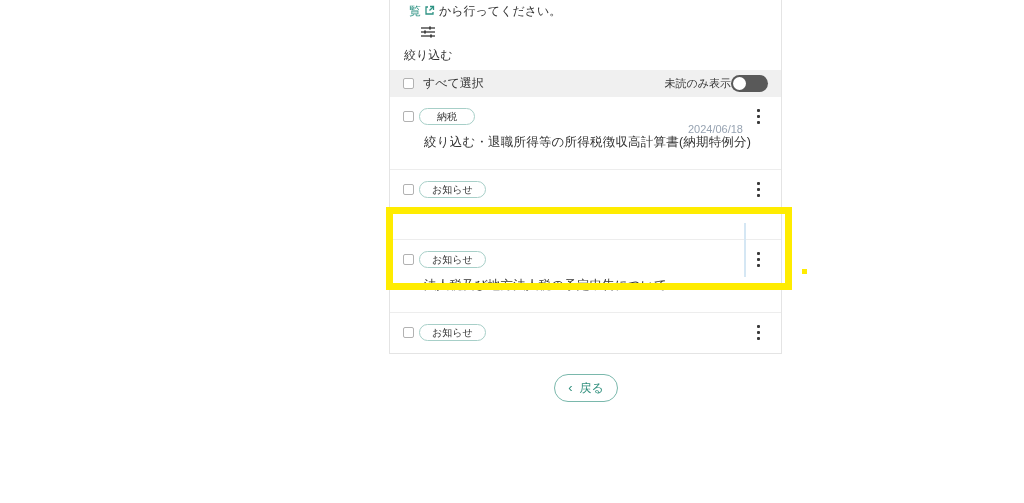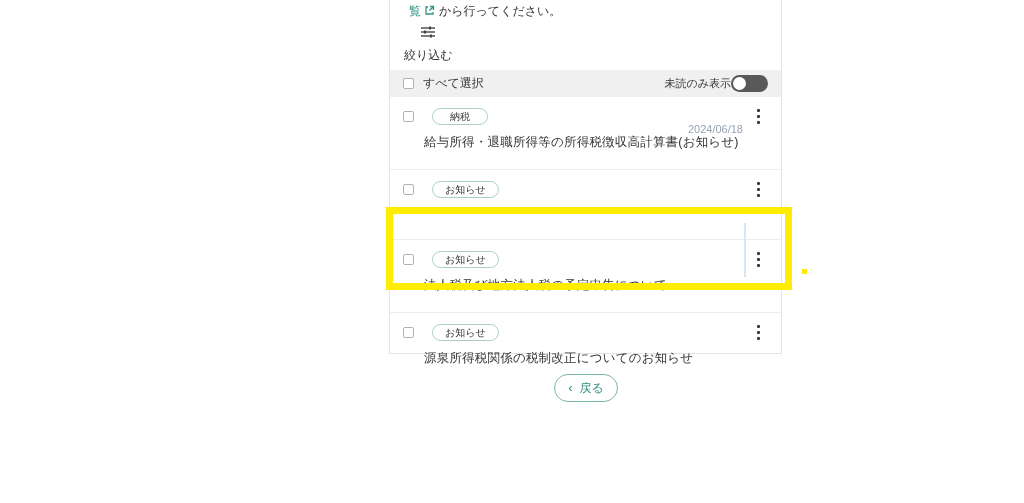--- a/index.html
+++ b/index.html
@@ -59,21 +59,21 @@
   .toggle-label {
     position: absolute; right: 5px; top: 4px; font-size: 10px; font-weight: bold;
     color: #fff; letter-spacing: .5px; margin-top: 24px;
   }
 
   
   .row { position: relative; border-bottom: 1px solid #ededed; padding: 11px 13px 0 13px; cursor: pointer; }
   .row-h73 { height: 73px; }
   .row-h70 { height: 70px; }
   .row-h66 { height: 66px; border-bottom: none; }
-  .row-line1 { display: flex; align-items: center; gap: 18px; }
+  .row-line1 { display: flex; align-items: center; gap: 5px; }
   .badge {
     display: inline-flex; align-items: center; justify-content: center;
     min-width: 56px; height: 17px; padding: 0 12px;
     border: 1px solid #a7cfc8; border-radius: 9px;
     font-size: 10px; color: #333; background: #fff;
   }
   .row-title { margin: 9px 0 0 21px; font-size: 12.5px; color: #333; letter-spacing: .2px; }
   .row-date {
     position: absolute; top: 26px; right: 38px;
     font-size: 11px; color: #97a3b2;
@@ -162,21 +162,21 @@
         <div class="row-line1">
           <span class="checkbox"></span>
           <span class="badge">納税</span>
         </div>
         <span class="row-date">2024/06/18</span>
         <button class="kebab">
             <span></span>
             <span></span>
             <span></span>
           </button>
-        <div class="row-title">給与所得・退職所得等の所得税徴収高計算書(お知らせ)</div>
+        <div class="row-title">絞り込む・退職所得等の所得税徴収高計算書(納期特例分)</div>
       </div>
 
       <div class="row row-h70">
         <div class="row-line1">
           <span class="checkbox"></span>
           <span class="badge">お知らせ</span>
         </div>
         <button class="kebab">
             <span></span>
             <span></span>
@@ -200,21 +200,20 @@
       <div class="row row-h66">
         <div class="row-line1">
           <span class="checkbox"></span>
           <span class="badge">お知らせ</span>
         </div>
         <button class="kebab">
             <span></span>
             <span></span>
             <span></span>
           </button>
-        <div class="row-title">源泉所得税関係の税制改正についてのお知らせ</div>
       </div>
 
     </div>
   </div>
 
   <button class="back-btn">
     <span class="back-chevron">‹</span>
     <span>戻る</span>
   </button>
 

